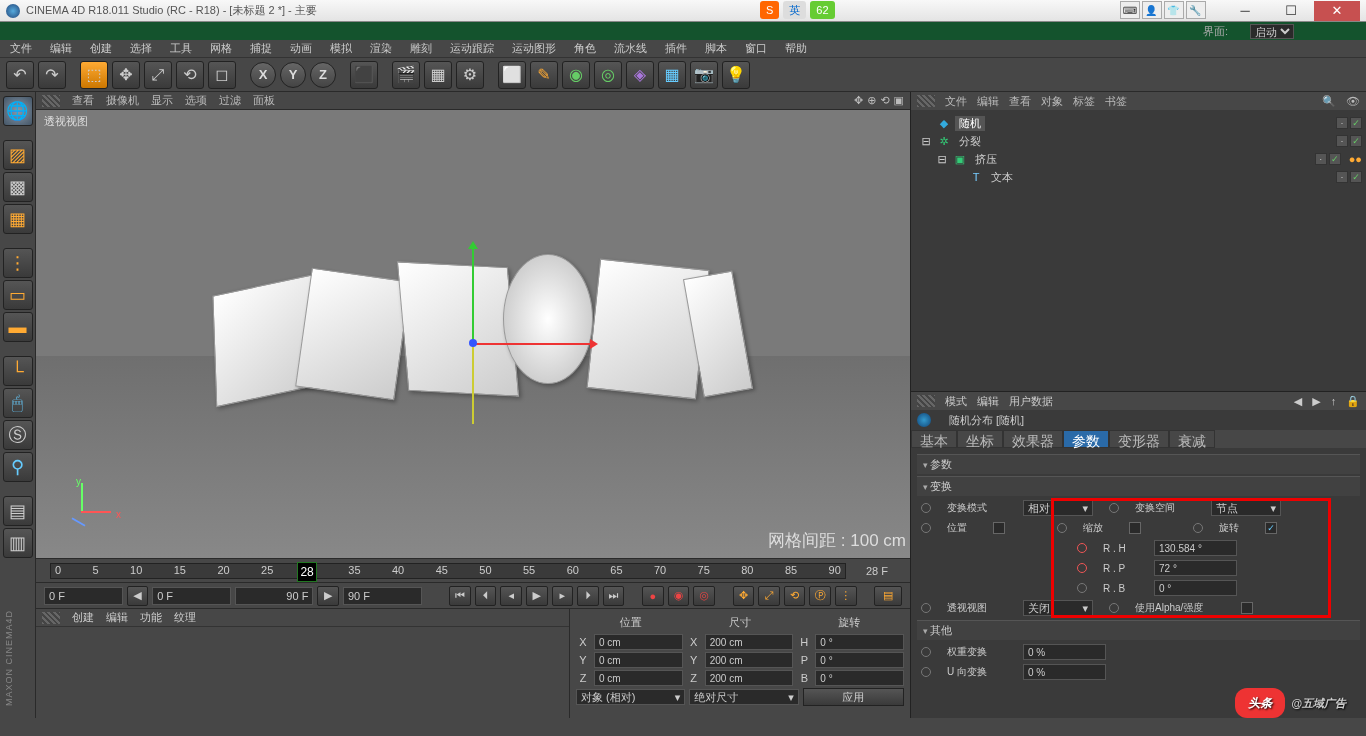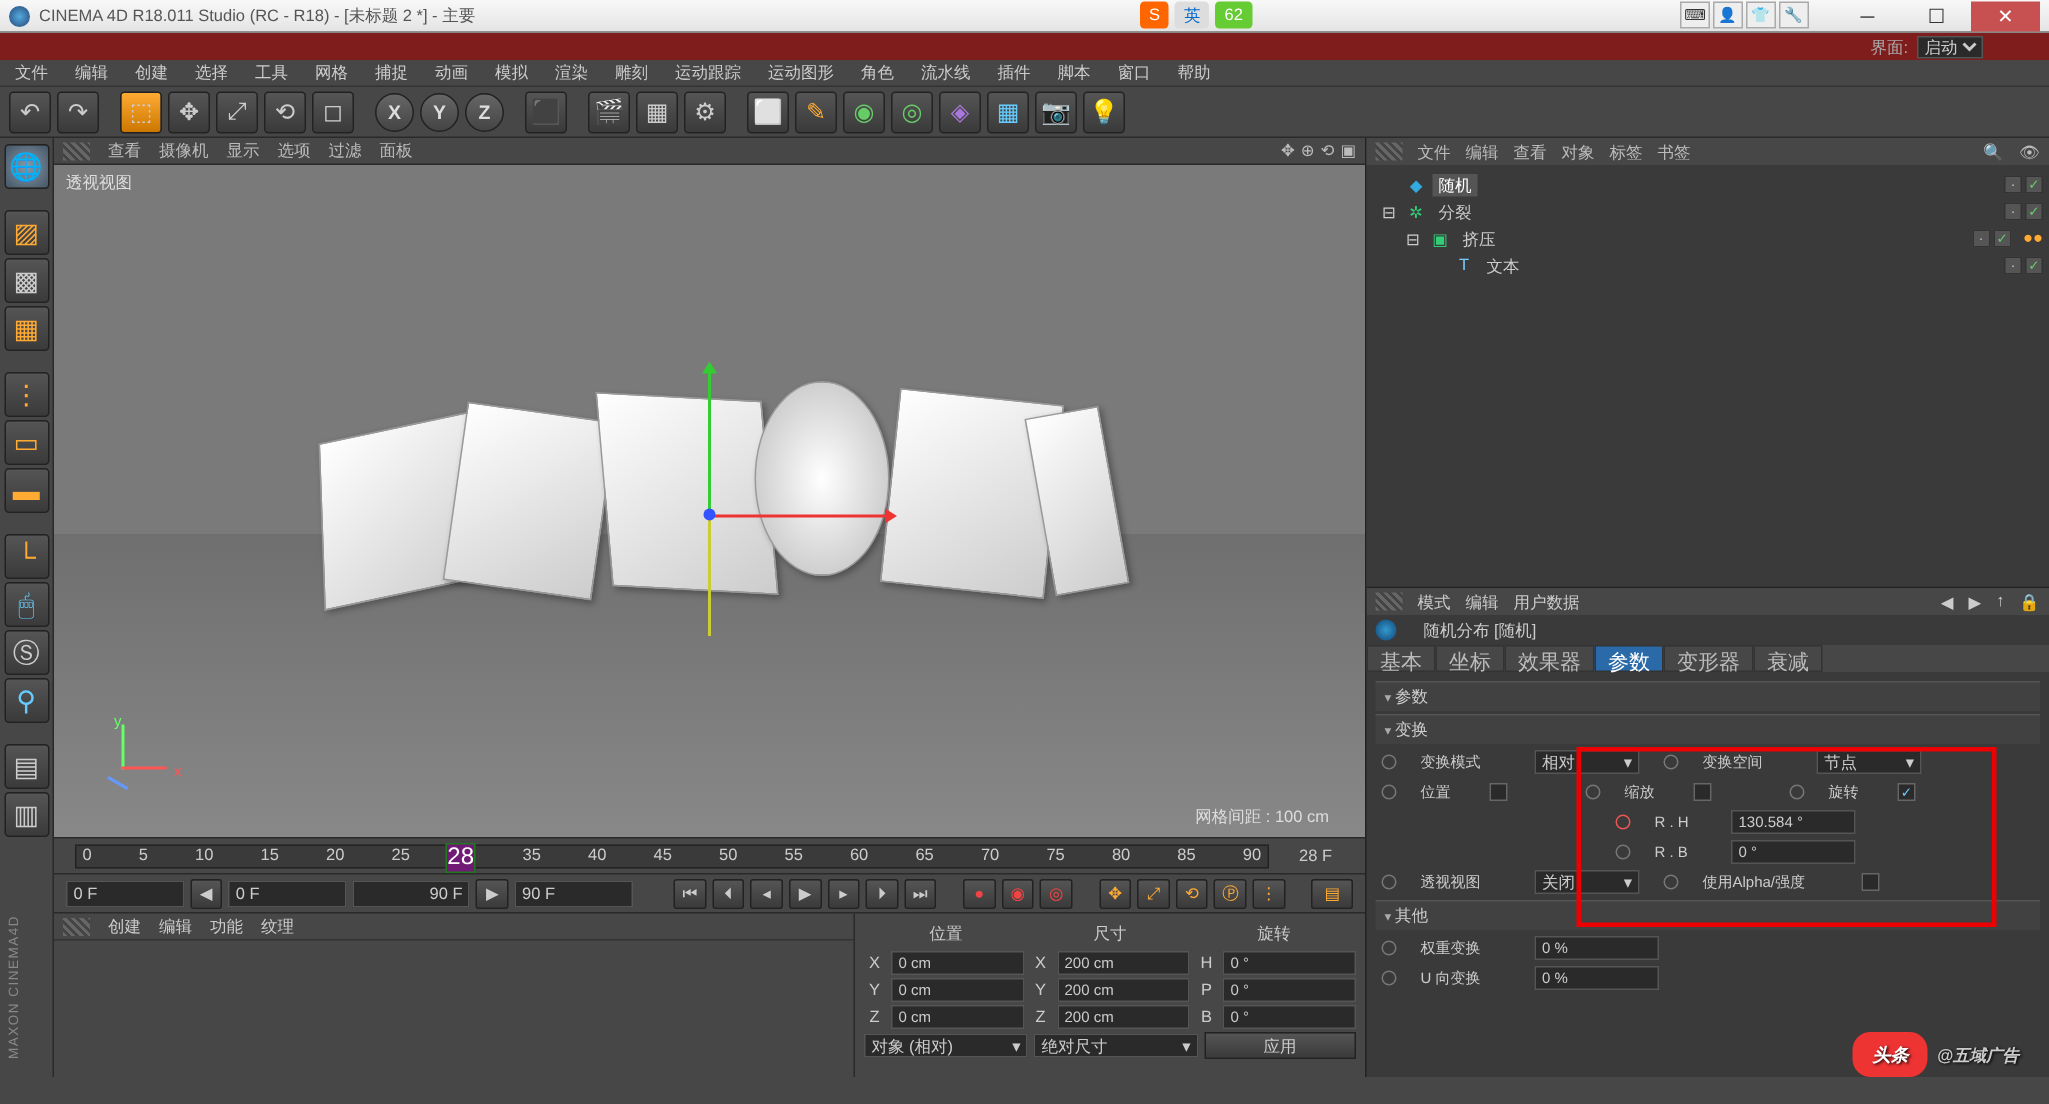--- a/index.html
+++ b/index.html
@@ -3,59 +3,59 @@
 <meta charset="utf-8">
 <style>
 *{margin:0;padding:0;box-sizing:border-box;font-family:"Microsoft YaHei",Arial,sans-serif;font-size:11px;color:#ccc;user-select:none}
 body{background:#474747;width:1366px;height:736px;overflow:hidden;position:relative}
 .titlebar{height:22px;background:linear-gradient(#f8f8f8,#e4e4e4);border-bottom:1px solid #888;display:flex;align-items:center;padding:0 6px;color:#333}
 .titlebar .t-icon{width:14px;height:14px;background:radial-gradient(circle,#5ad,#247);border-radius:50%;margin-right:6px}
 .titlebar .title{flex:1;color:#555}
 .win-btns{display:flex;gap:0}
 .win-btns div{width:46px;height:20px;display:flex;align-items:center;justify-content:center;color:#333;font-size:13px}
 .win-btns .close{background:#c75050;color:#fff}
-.tabbar{height:18px;background:#7f1d1d;display:flex;align-items:center;justify-content:flex-end;padding:0 8px;gap:6px}
+.tabbar{height:18px;background:#14532d;display:flex;align-items:center;justify-content:flex-end;padding:0 20px;gap:22px}
 .tabbar .lbl{color:#aaa}
 .tabbar select{background:#2a2a2a;color:#ccc;border:1px solid #555;font-size:11px;height:15px}
 .menubar{height:18px;background:#474747;display:flex;align-items:center;padding:0 4px;gap:6px;border-bottom:1px solid #333}
 .menubar span{padding:2px 6px;color:#ccc}
 .toolbar{height:34px;background:#474747;display:flex;align-items:center;padding:0 6px;gap:4px;border-bottom:1px solid #2a2a2a}
 .tbtn{width:28px;height:28px;background:linear-gradient(#555,#3a3a3a);border:1px solid #222;border-radius:3px;display:flex;align-items:center;justify-content:center;font-size:16px}
 .tsep{width:6px}
 .axis-btn{width:26px;height:26px;background:linear-gradient(#666,#444);border:1px solid #222;border-radius:50%;display:flex;align-items:center;justify-content:center;font-weight:bold;font-size:13px;color:#ddd}
 .main{display:flex;height:calc(100% - 110px)}
 .left-tools{width:36px;background:#474747;border-right:1px solid #2a2a2a;display:flex;flex-direction:column;align-items:center;padding-top:4px;gap:2px}
 .lt-btn{width:30px;height:30px;background:linear-gradient(#555,#3a3a3a);border:1px solid #222;border-radius:3px;display:flex;align-items:center;justify-content:center;font-size:18px}
 .lt-sep{height:10px}
 .center{flex:1;display:flex;flex-direction:column;background:#3a3a3a;min-width:0}
 .vp-header{height:18px;background:#474747;display:flex;align-items:center;padding:0 6px;gap:12px;border-bottom:1px solid #2a2a2a}
 .vp-header .stripes{display:inline-block;width:18px;height:12px;background:repeating-linear-gradient(45deg,#666,#666 2px,#444 2px,#444 4px)}
 .vp-header span{color:#bbb}
 .vp-icons{margin-left:auto;display:flex;gap:4px;color:#888;font-size:12px}
 .viewport{flex:1;position:relative;background:#7a7a7a;overflow:hidden}
 .vp-label{position:absolute;top:4px;left:8px;color:#ddd;font-size:11px}
-.grid-info{position:absolute;bottom:6px;right:24px;color:#ddd;font-size:11px}
+.grid-info{position:absolute;bottom:6px;right:4px;color:#ddd;font-size:17px}
 .floor{position:absolute;left:0;right:0;top:55%;height:45%;background:linear-gradient(#6f6f6f,#888)}
 .axis-gizmo{position:absolute;bottom:30px;left:30px;width:50px;height:50px}
 .axis-gizmo .y{position:absolute;left:15px;bottom:15px;width:2px;height:30px;background:#6f6}
 .axis-gizmo .x{position:absolute;left:15px;bottom:15px;width:30px;height:2px;background:#f55}
 .axis-gizmo .z{position:absolute;left:5px;bottom:5px;width:15px;height:2px;background:#69f;transform:rotate(30deg)}
 .axis-gizmo .ly{position:absolute;left:10px;top:-2px;color:#6f6;font-size:10px}
 .axis-gizmo .lx{position:absolute;right:-5px;bottom:8px;color:#f55;font-size:10px}
 .model{position:absolute;left:50%;top:50%;transform:translate(-50%,-55%);width:600px;height:200px}
 .letter{position:absolute;background:linear-gradient(145deg,#fff,#ccc);border:1px solid #999;box-shadow:2px 2px 4px rgba(0,0,0,.3)}
 .gizmo-center{position:absolute;left:50%;top:52%;width:8px;height:8px;background:#35f;border-radius:50%;transform:translate(-50%,-50%)}
 .gizmo-y{position:absolute;left:50%;top:30%;width:2px;height:22%;background:#3c3;transform:translateX(-50%)}
 .gizmo-y:before{content:"";position:absolute;top:-8px;left:-4px;border:5px solid transparent;border-bottom:8px solid #3c3}
 .gizmo-x{position:absolute;left:50%;top:52%;width:14%;height:2px;background:#e33}
 .gizmo-x:after{content:"";position:absolute;right:-8px;top:-4px;border:5px solid transparent;border-left:8px solid #e33}
 .gizmo-yl{position:absolute;left:50%;top:52%;width:2px;height:18%;background:#cc3;transform:translateX(-50%)}
 .timeline{height:24px;background:#474747;display:flex;align-items:center;padding:0 8px;border-top:1px solid #2a2a2a;position:relative}
 .tl-track{flex:1;height:16px;background:#3a3a3a;border:1px solid #222;position:relative;margin:0 6px}
-.tl-marker{position:absolute;top:-2px;width:20px;height:20px;background:#701a75;border:1px solid #272;color:#fff;font-size:16px;display:flex;align-items:center;justify-content:center}
+.tl-marker{position:absolute;top:-2px;width:20px;height:20px;background:#000000;border:1px solid #272;color:#fff;font-size:12px;display:flex;align-items:center;justify-content:center}
 .tl-ticks{position:absolute;inset:0;display:flex;justify-content:space-between;padding:0 4px;color:#999;font-size:9px}
 .tl-end{width:50px;text-align:center;color:#ccc}
 .playback{height:26px;background:#474747;display:flex;align-items:center;padding:0 8px;gap:4px;border-top:1px solid #2a2a2a}
 .pb-field{width:80px;height:18px;background:#2a2a2a;border:1px solid #555;color:#ccc;padding:0 4px;display:flex;align-items:center}
 .pb-btn{width:22px;height:20px;background:linear-gradient(#555,#3a3a3a);border:1px solid #222;border-radius:2px;display:flex;align-items:center;justify-content:center;font-size:11px}
 .pb-btn.rec{color:#e44}
 .pb-btn.key{color:#fa3}
 .bottom-panel{display:flex;height:110px;background:#474747;border-top:1px solid #2a2a2a}
 .mat-panel{flex:1;border-right:1px solid #2a2a2a}
 .mat-header{height:18px;display:flex;align-items:center;padding:0 6px;gap:12px;border-bottom:1px solid #333}
@@ -475,20 +475,25 @@
           <span class="dot"></span>
           <span class="lbl" style="width:30px">旋转</span>
           <div class="chk">✓</div>
         </div>
         <div class="attr-row" style="padding-left:160px">
           <span class="dot" style="border-color:#e55"></span>
           <span class="lbl" style="width:35px">R . H</span>
           <div class="fld">130.584 °</div>
         </div>
         <div class="attr-row" style="padding-left:160px">
+          <span class="dot" style="border-color:#e55"></span>
+          <span class="lbl" style="width:35px">R . P</span>
+          <div class="fld">72 °</div>
+        </div>
+        <div class="attr-row" style="padding-left:160px">
           <span class="dot"></span>
           <span class="lbl" style="width:35px">R . B</span>
           <div class="fld">0 °</div>
         </div>
         <div class="attr-row">
           <span class="dot"></span>
           <span class="lbl">透视视图</span>
           <div class="sel">
               <span>关闭</span>
               <span>▾</span>

